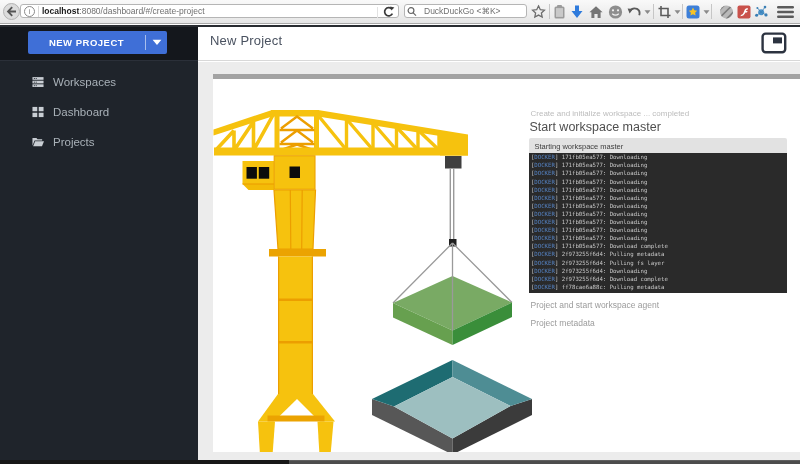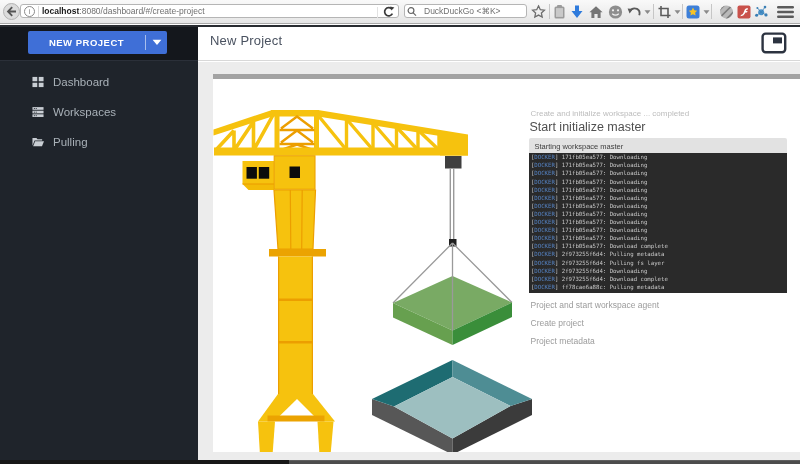--- a/index.html
+++ b/index.html
@@ -188,51 +188,51 @@
       <div class="np-caret">
         <svg width="10" height="7" viewBox="0 0 10 7">
           <path d="M0.6 0.8 L5 6 L9.4 0.8 Z" fill="#fff"></path>
         </svg>
       </div>
     </div>
   </div>
   <div class="nav">
     <div class="nav-item">
       <svg class="nav-ic" viewBox="0 0 13 13">
-        <rect x="0.5" y="1" width="5.2" height="4.7" fill="#c9ced4"></rect>
-        <rect x="7.3" y="1" width="5.2" height="4.7" fill="#c9ced4"></rect>
-        <rect x="0.5" y="7.3" width="5.2" height="4.7" fill="#c9ced4"></rect>
-        <rect x="7.3" y="7.3" width="5.2" height="4.7" fill="#c9ced4"></rect>
-      </svg>
-      <div class="nav-label">Dashboard</div>
-    </div>
-    <div class="nav-item">
-      <svg class="nav-ic" viewBox="0 0 13 13">
         <g fill="#c9ced4">
           <rect x="0.5" y="1.2" width="12" height="2.9"></rect>
           <rect x="0.5" y="5.1" width="12" height="2.9"></rect>
           <rect x="0.5" y="9" width="12" height="2.9"></rect>
         </g>
         <g fill="#1f242b">
           <rect x="2" y="2.3" width="1.2" height="0.9"></rect>
             <rect x="4" y="2.3" width="1.2" height="0.9"></rect>
           <rect x="2" y="6.2" width="1.2" height="0.9"></rect>
             <rect x="4" y="6.2" width="1.2" height="0.9"></rect>
           <rect x="2" y="10.1" width="1.2" height="0.9"></rect>
             <rect x="4" y="10.1" width="1.2" height="0.9"></rect>
         </g>
       </svg>
       <div class="nav-label">Workspaces</div>
     </div>
     <div class="nav-item">
       <svg class="nav-ic" viewBox="0 0 13 13">
+        <rect x="0.5" y="1" width="5.2" height="4.7" fill="#c9ced4"></rect>
+        <rect x="7.3" y="1" width="5.2" height="4.7" fill="#c9ced4"></rect>
+        <rect x="0.5" y="7.3" width="5.2" height="4.7" fill="#c9ced4"></rect>
+        <rect x="7.3" y="7.3" width="5.2" height="4.7" fill="#c9ced4"></rect>
+      </svg>
+      <div class="nav-label">Dashboard</div>
+    </div>
+    <div class="nav-item">
+      <svg class="nav-ic" viewBox="0 0 13 13">
         <path d="M0.5 2.2 L4.8 2.2 L6 3.6 L11 3.6 L11 5 L2.8 5 L0.5 10.5 Z" fill="#c9ced4"></path>
         <path d="M3.4 5.8 L13 5.8 L10.8 11 L1.2 11 Z" fill="#c9ced4"></path>
       </svg>
-      <div class="nav-label">Pulling</div>
+      <div class="nav-label">Projects</div>
     </div>
   </div>
 </div>
 
 <div class="header">
   <div class="page-title">New Project</div>
   <svg class="pip-icon" width="26" height="22" viewBox="0 0 26 22">
     <rect x="1.6" y="1.6" width="22.6" height="18.6" rx="3" fill="none" stroke="#2c3340" stroke-width="2.4"></rect>
     <rect x="12" y="5.4" width="9" height="6" fill="#2c3340"></rect>
   </svg>
@@ -314,21 +314,21 @@
 
       <g>
         <polygon points="372,402 394,409.5 452.5,441.5 452.5,457.5 372,418" fill="#575757"></polygon>
         <polygon points="532,402 510.5,409 452.5,441.5 452.5,457.5 532,418" fill="#3b3b3b"></polygon>
         <polygon points="372,402 452.5,363 452.5,380 394,409.5" fill="#1e6c72"></polygon>
         <polygon points="452.5,363 532,402 510.5,409 452.5,380" fill="#4e8d94"></polygon>
         <polygon points="452.5,380 394,409.5 452.5,441.5 510.5,409" fill="#9dbfc0"></polygon>
       </g>
     </svg>
     <div class="ws-status">Create and initialize workspace ... completed</div>
-    <div class="ws-title">Start initialize master</div>
+    <div class="ws-title">Start workspace master</div>
     <div class="console">
       <div class="console-titlebar">Starting workspace master</div>
       <div class="terminal">
           <div class="inner" id="term-inner">
             <div><span class="br">[</span><span class="docker">DOCKER</span><span class="br">]</span> 171fb05ea577: Downloading</div>
             <div><span class="br">[</span><span class="docker">DOCKER</span><span class="br">]</span> 171fb05ea577: Downloading</div>
             <div><span class="br">[</span><span class="docker">DOCKER</span><span class="br">]</span> 171fb05ea577: Downloading</div>
             <div><span class="br">[</span><span class="docker">DOCKER</span><span class="br">]</span> 171fb05ea577: Downloading</div>
             <div><span class="br">[</span><span class="docker">DOCKER</span><span class="br">]</span> 171fb05ea577: Downloading</div>
             <div><span class="br">[</span><span class="docker">DOCKER</span><span class="br">]</span> 171fb05ea577: Downloading</div>
@@ -341,21 +341,20 @@
             <div><span class="br">[</span><span class="docker">DOCKER</span><span class="br">]</span> 2f973255f6d4: Pulling metadata</div>
             <div><span class="br">[</span><span class="docker">DOCKER</span><span class="br">]</span> 2f973255f6d4: Pulling fs layer</div>
             <div><span class="br">[</span><span class="docker">DOCKER</span><span class="br">]</span> 2f973255f6d4: Downloading</div>
             <div><span class="br">[</span><span class="docker">DOCKER</span><span class="br">]</span> 2f973255f6d4: Download complete</div>
             <div><span class="br">[</span><span class="docker">DOCKER</span><span class="br">]</span> ff78cae6a88c: Pulling metadata</div>
           </div>
         </div>
     </div>
     <div class="steps" id="steps">
         <div class="step">Project and start workspace agent</div>
-        <div class="step">Create project</div>
         <div class="step">Project metadata</div>
       </div>
   </div>
 </div>
 
 <div class="bottom-strip">
   <div class="dark"></div>
   <div class="hl"></div>
 </div>
 

